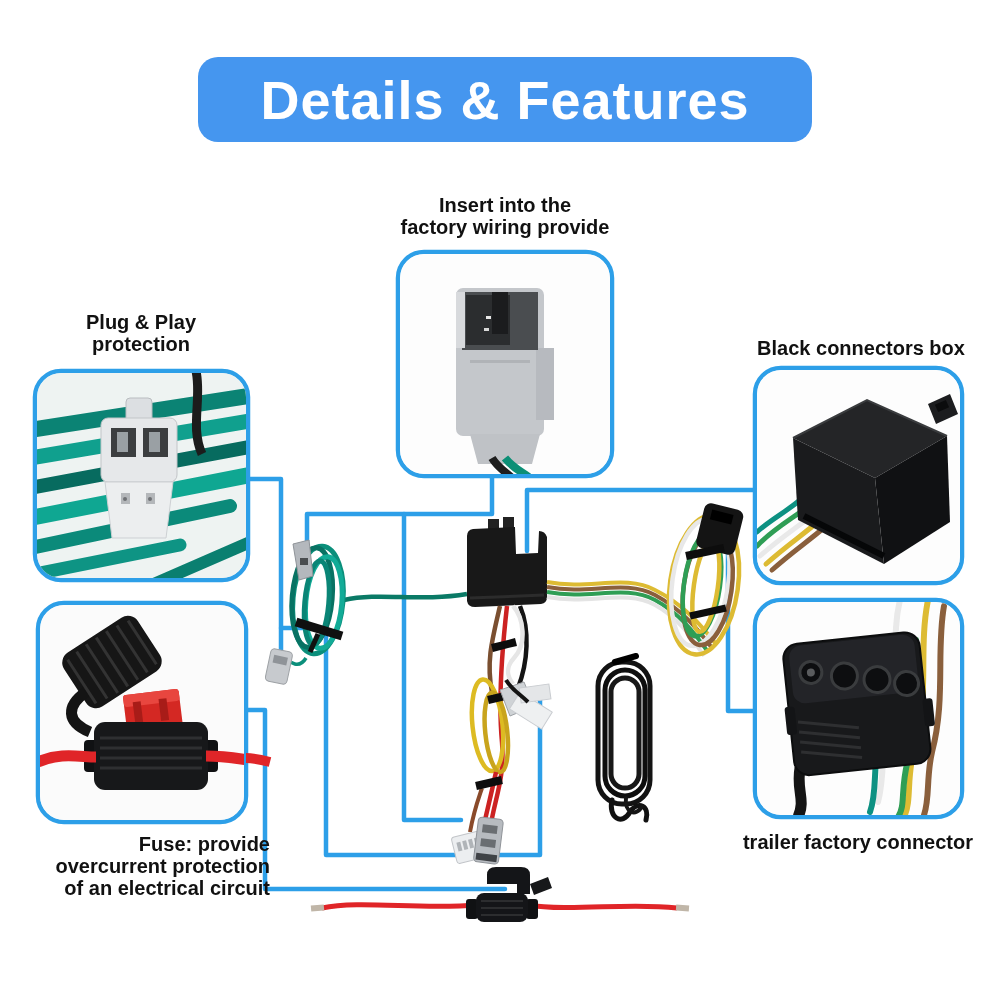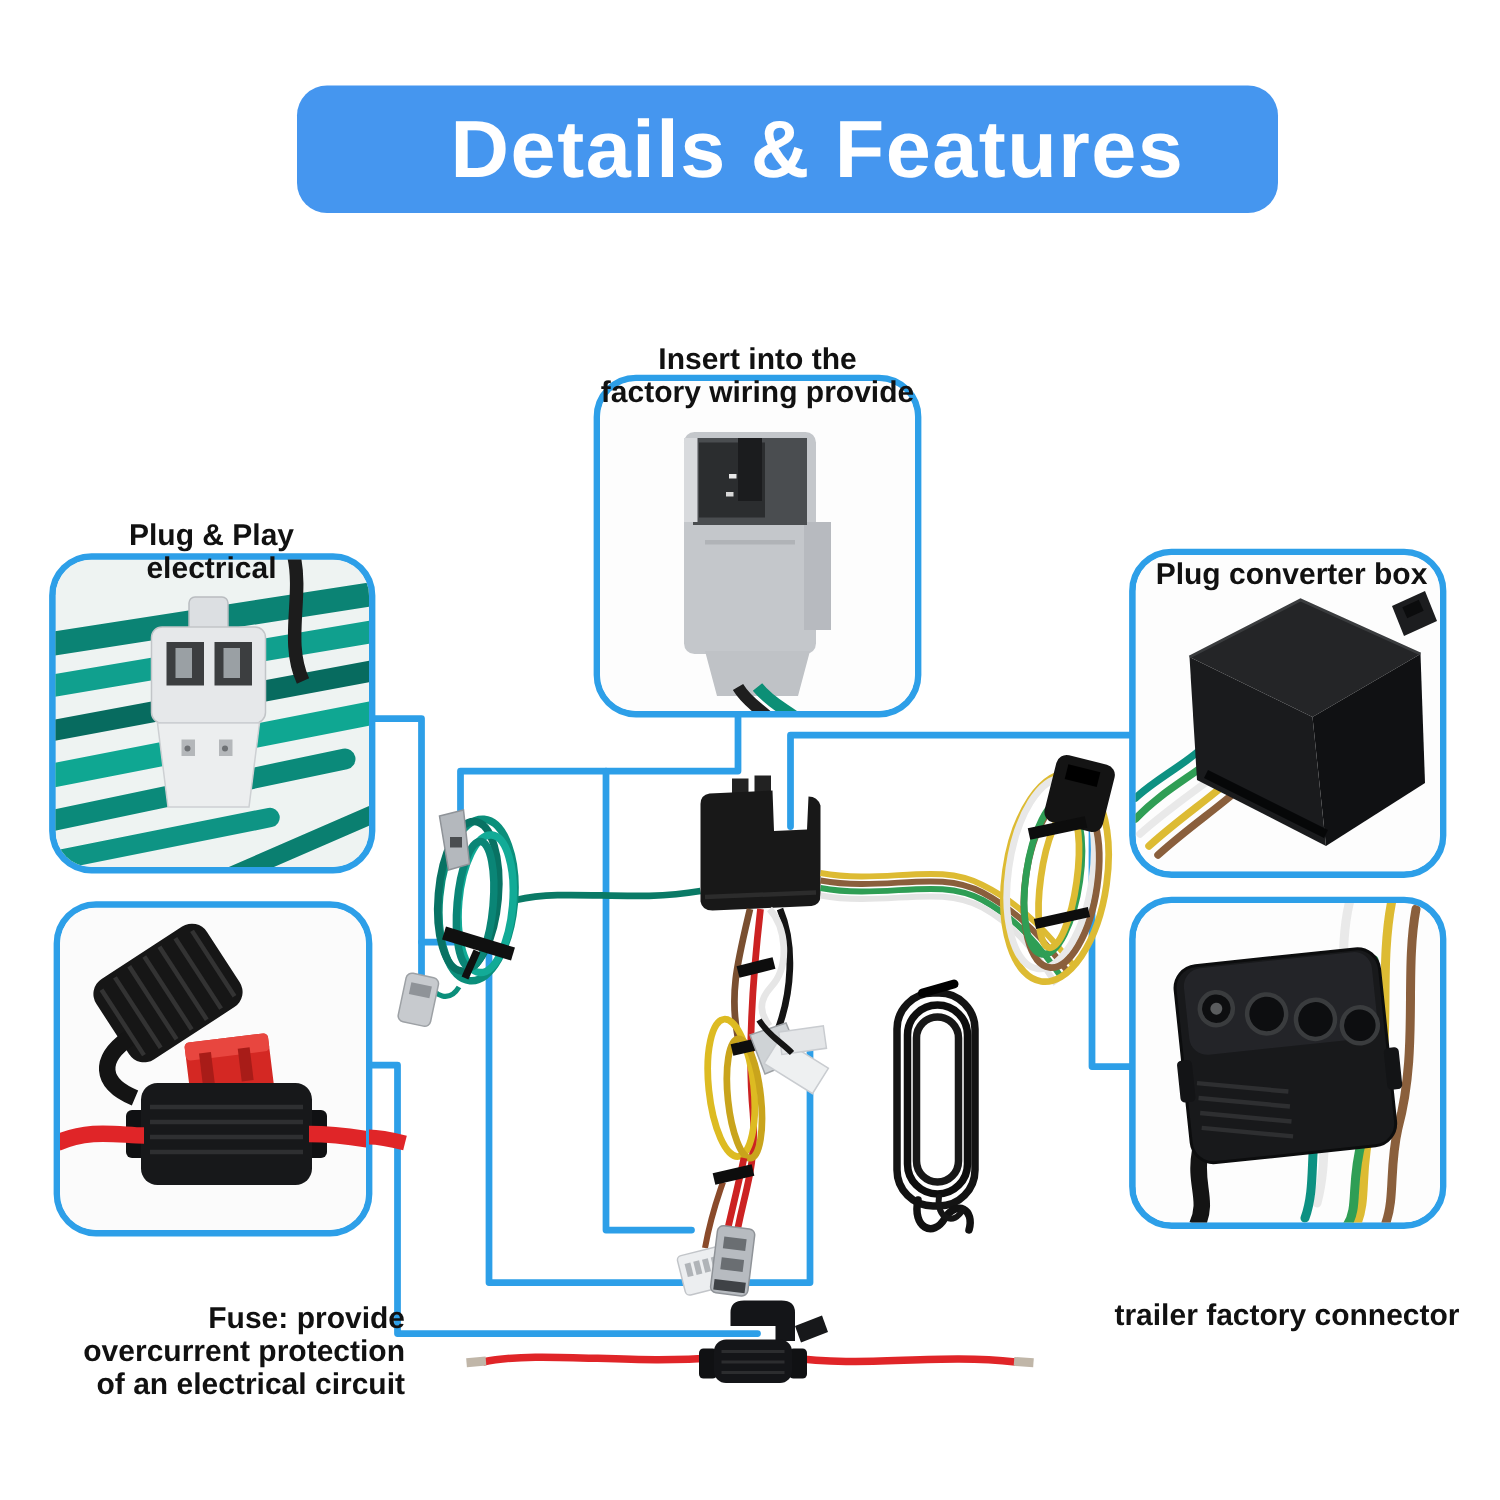--- a/index.html
+++ b/index.html
@@ -5,29 +5,29 @@
   html,body{margin:0;padding:0;}
   body{
     width:1000px;height:1000px;position:relative;overflow:hidden;
     background:#ffffff;font-family:"Liberation Sans", sans-serif;
   }
   .stage{position:absolute;left:0;top:0;width:1000px;height:1000px;}
   svg.canvas{position:absolute;left:0;top:0;}
   .banner{
     position:absolute;left:198px;top:57px;width:614px;height:85px;
     background:#4596ef;border-radius:20px;
-    display:flex;align-items:center;justify-content:center;padding-left:40px;
+    display:flex;align-items:center;justify-content:center;
   }
   .banner-title{
     color:#ffffff;font-weight:700;font-size:54px;letter-spacing:1px;
     font-family:"Liberation Sans", sans-serif;white-space:nowrap;
   }
   .callout-label{
     position:absolute;color:#111111;font-weight:700;font-size:20px;
-    line-height:22px;text-align:center;margin-top:35px;
+    line-height:22px;text-align:center;
   }
   .callout-label .ln{white-space:nowrap;}
 </style>
 </head>
 <body>
 
 <div class="stage">
 
 <svg class="canvas" width="1000" height="1000" viewBox="0 0 1000 1000">
 
@@ -309,25 +309,25 @@
     <span class="banner-title">Details &amp; Features</span>
   </div>
 
   <div class="callout-label" style="left:375px;top:194px;width:260px;">
     <div class="ln">Insert into the</div>
     <div class="ln">factory wiring provide</div>
   </div>
 
   <div class="callout-label" style="left:21px;top:311px;width:240px;">
     <div class="ln">Plug &amp; Play</div>
-    <div class="ln">electrical</div>
+    <div class="ln">protection</div>
   </div>
 
   <div class="callout-label" style="left:731px;top:337px;width:260px;">
-    <div class="ln">Plug converter box</div>
+    <div class="ln">Black connectors box</div>
   </div>
 
   <div class="callout-label" style="left:10px;top:833px;width:260px;text-align:right;">
     <div class="ln">Fuse: provide</div>
     <div class="ln">overcurrent protection</div>
     <div class="ln">of an electrical circuit</div>
   </div>
 
   <div class="callout-label" style="left:728px;top:831px;width:260px;">
     <div class="ln">trailer factory connector</div>

